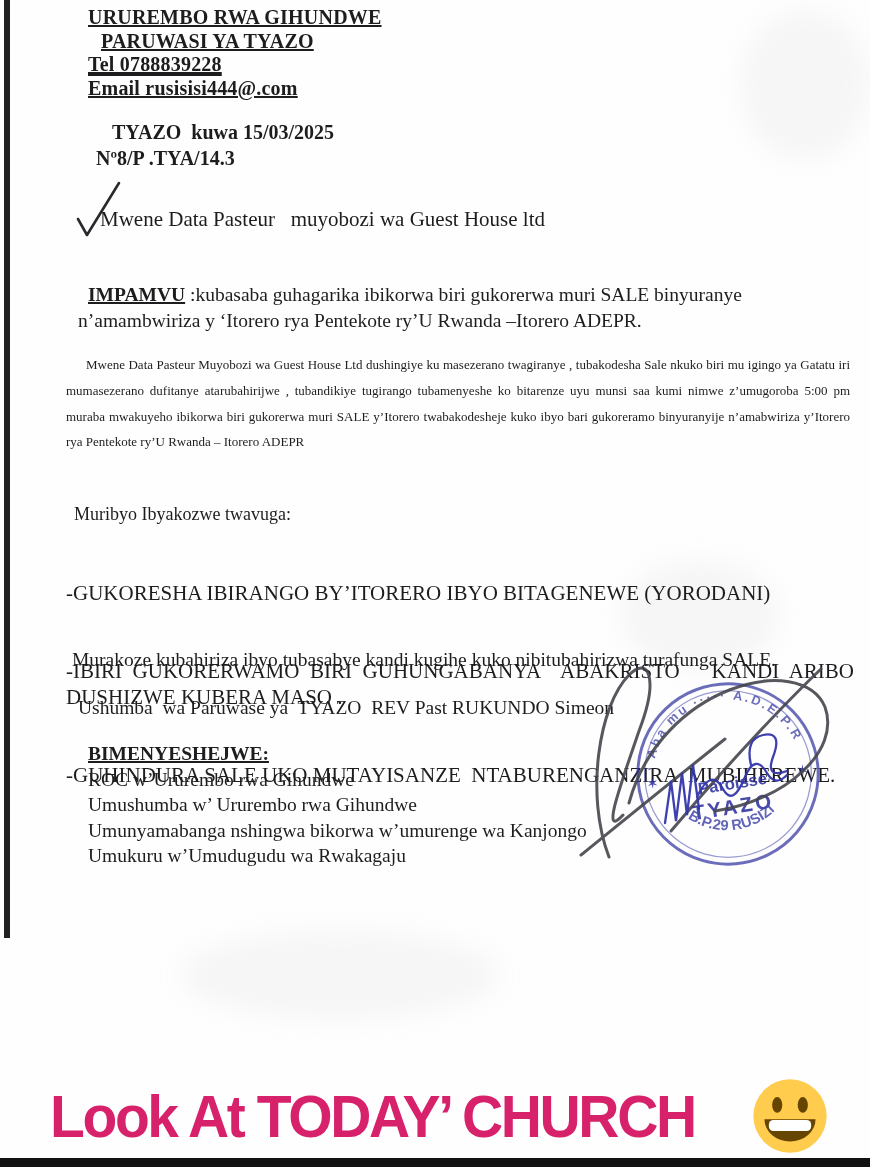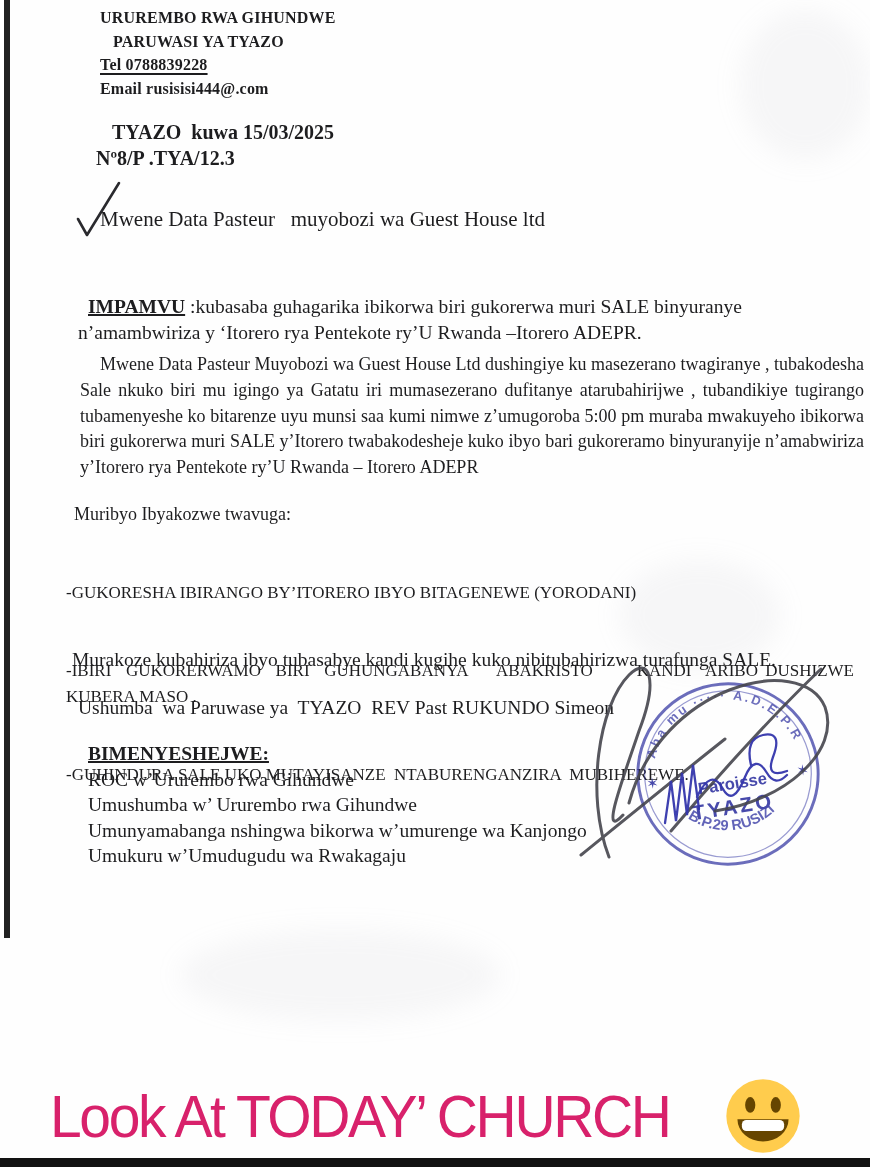--- a/index.html
+++ b/index.html
@@ -5,46 +5,46 @@
   html,body{margin:0;padding:0;}
   body{width:870px;height:1167px;overflow:hidden;background:#f4f4f4;}
   .page{position:relative;width:870px;height:1167px;background:#fefefe;
         font-family:"Liberation Serif","DejaVu Serif",serif;color:#1d1d1f;}
   .abs{position:absolute;}
   .blot{position:absolute;background:rgba(180,180,185,0.10);filter:blur(12px);border-radius:50%;}
   
   .left-line{left:4px;top:0;width:6px;height:938px;background:#212121;}
   .bottom-bar{left:0;bottom:0;width:870px;height:9px;background:#121212;}
   
-  .hdr{left:100px;top:6px;font-weight:bold;font-size:16px;line-height:23.5px;letter-spacing:0.2px;}
+  .hdr{left:88px;top:6px;font-weight:bold;font-size:20px;line-height:23.5px;letter-spacing:0.2px;text-decoration:underline;}
   .hdr .ind{padding-left:13px;}
   .u2{text-decoration:underline;text-decoration-thickness:2px;text-underline-offset:3px;margin-top:8px;}
   .dateblk{left:96px;top:119px;font-weight:bold;font-size:20px;line-height:26px;}
   .dateblk .ind{padding-left:16px;}
   .addressee{left:100px;top:207px;font-size:21px;}
-  .subject{left:78px;top:294px;width:760px;font-size:19.5px;line-height:26px;text-indent:10px;}
+  .subject{left:78px;top:282px;width:760px;font-size:19.5px;line-height:26px;text-indent:10px;}
   .subj-label{font-weight:bold;text-decoration:underline;text-decoration-thickness:2px;}
-  .bodypar{left:80px;top:352px;width:784px;font-size:18px;line-height:25.8px;
+  .bodypar{left:66px;top:352px;width:784px;font-size:13px;line-height:25.8px;
            text-align:justify;text-indent:20px;}
   .listintro{left:74px;top:504px;font-size:18px;}
-  .list{left:66px;top:528px;width:788px;font-size:17px;line-height:26px;
+  .list{left:66px;top:528px;width:788px;font-size:21px;line-height:26px;
         white-space:pre-wrap;text-align:justify;}
   .list p{margin:0;}
   .closing{left:72px;top:649px;width:782px;font-size:19.5px;}
   .sigline{left:78px;top:697px;font-size:19.5px;}
   .ccblk{left:88px;top:741px;font-size:19.5px;line-height:25.6px;}
   .cc-title{font-weight:bold;text-decoration:underline;text-decoration-thickness:2px;}
   
   .stamp{left:630px;top:676px;width:196px;height:196px;transform:rotate(-5deg);opacity:0.88;}
   .stamp text{font-family:"Liberation Sans","DejaVu Sans",sans-serif;font-weight:bold;}
   .signature{left:573px;top:643px;width:272px;height:238px;}
   .checkmark{left:72px;top:179px;width:52px;height:60px;}
   
   .caption{left:50px;top:1070px;width:810px;height:92px;display:flex;align-items:center;gap:21px;
-           font-family:"Liberation Sans","DejaVu Sans",sans-serif;font-weight:normal;text-align:center;}
+           font-family:"Liberation Sans","DejaVu Sans",sans-serif;font-weight:bold;text-align:center;}
   .caption-text{font-size:60px;letter-spacing:-2.5px;transform:scaleX(0.95);transform-origin:left center;white-space:nowrap;}
   .emoji{width:80px;height:80px;flex:none;}
 </style>
 </head>
 <body>
 
 <div class="page">
 
   <div class="blot abs" style="left:740px;top:10px;width:130px;height:150px;"></div>
   <div class="blot abs" style="left:180px;top:930px;width:320px;height:90px;"></div>
@@ -53,21 +53,21 @@
 
   <div class="abs hdr">
     <div>URUREMBO RWA GIHUNDWE</div>
     <div class="ind">PARUWASI YA TYAZO</div>
     <div><span class="u2">Tel 0788839228</span></div>
     <div>Email rusisisi444@.com</div>
   </div>
 
   <div class="abs dateblk">
     <div class="ind"><span>TYAZO</span><span style="white-space:pre;">  kuwa 15/03/2025</span></div>
-    <div>Nº8/P .TYA/12.3</div>
+    <div>Nº8/P .TYA/14.3</div>
   </div>
 
   <svg class="abs checkmark" viewBox="0 0 52 60">
     <path d="M6,40 L15,56 L47,4" fill="none" stroke="#2a2a2e" stroke-width="2.6" stroke-linecap="round" stroke-linejoin="round"></path>
   </svg>
 
   <div class="abs addressee" style="white-space:pre;">Mwene Data Pasteur   muyobozi wa Guest House ltd</div>
 
   <p class="abs subject" style="margin:0;"><span class="subj-label">IMPAMVU</span><span> :kubasaba guhagarika ibikorwa biri gukorerwa muri SALE binyuranye n’amambwiriza y ‘Itorero rya Pentekote ry’U Rwanda –Itorero ADEPR.</span></p>
 

